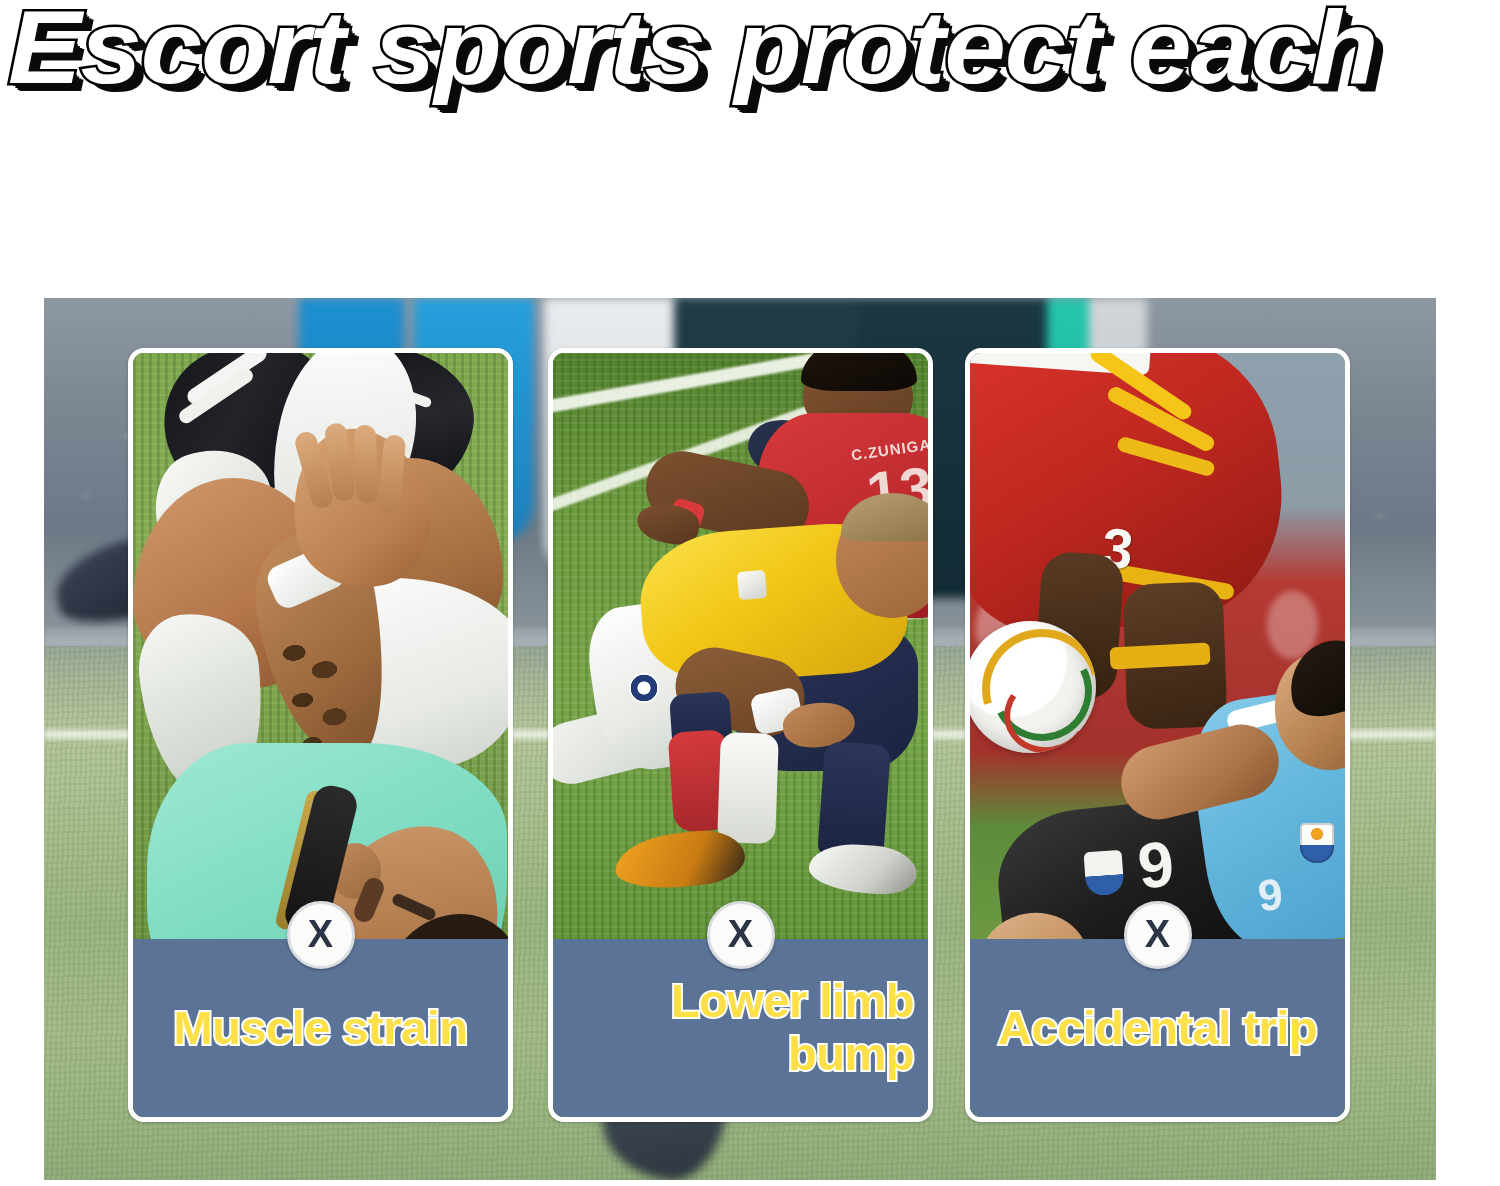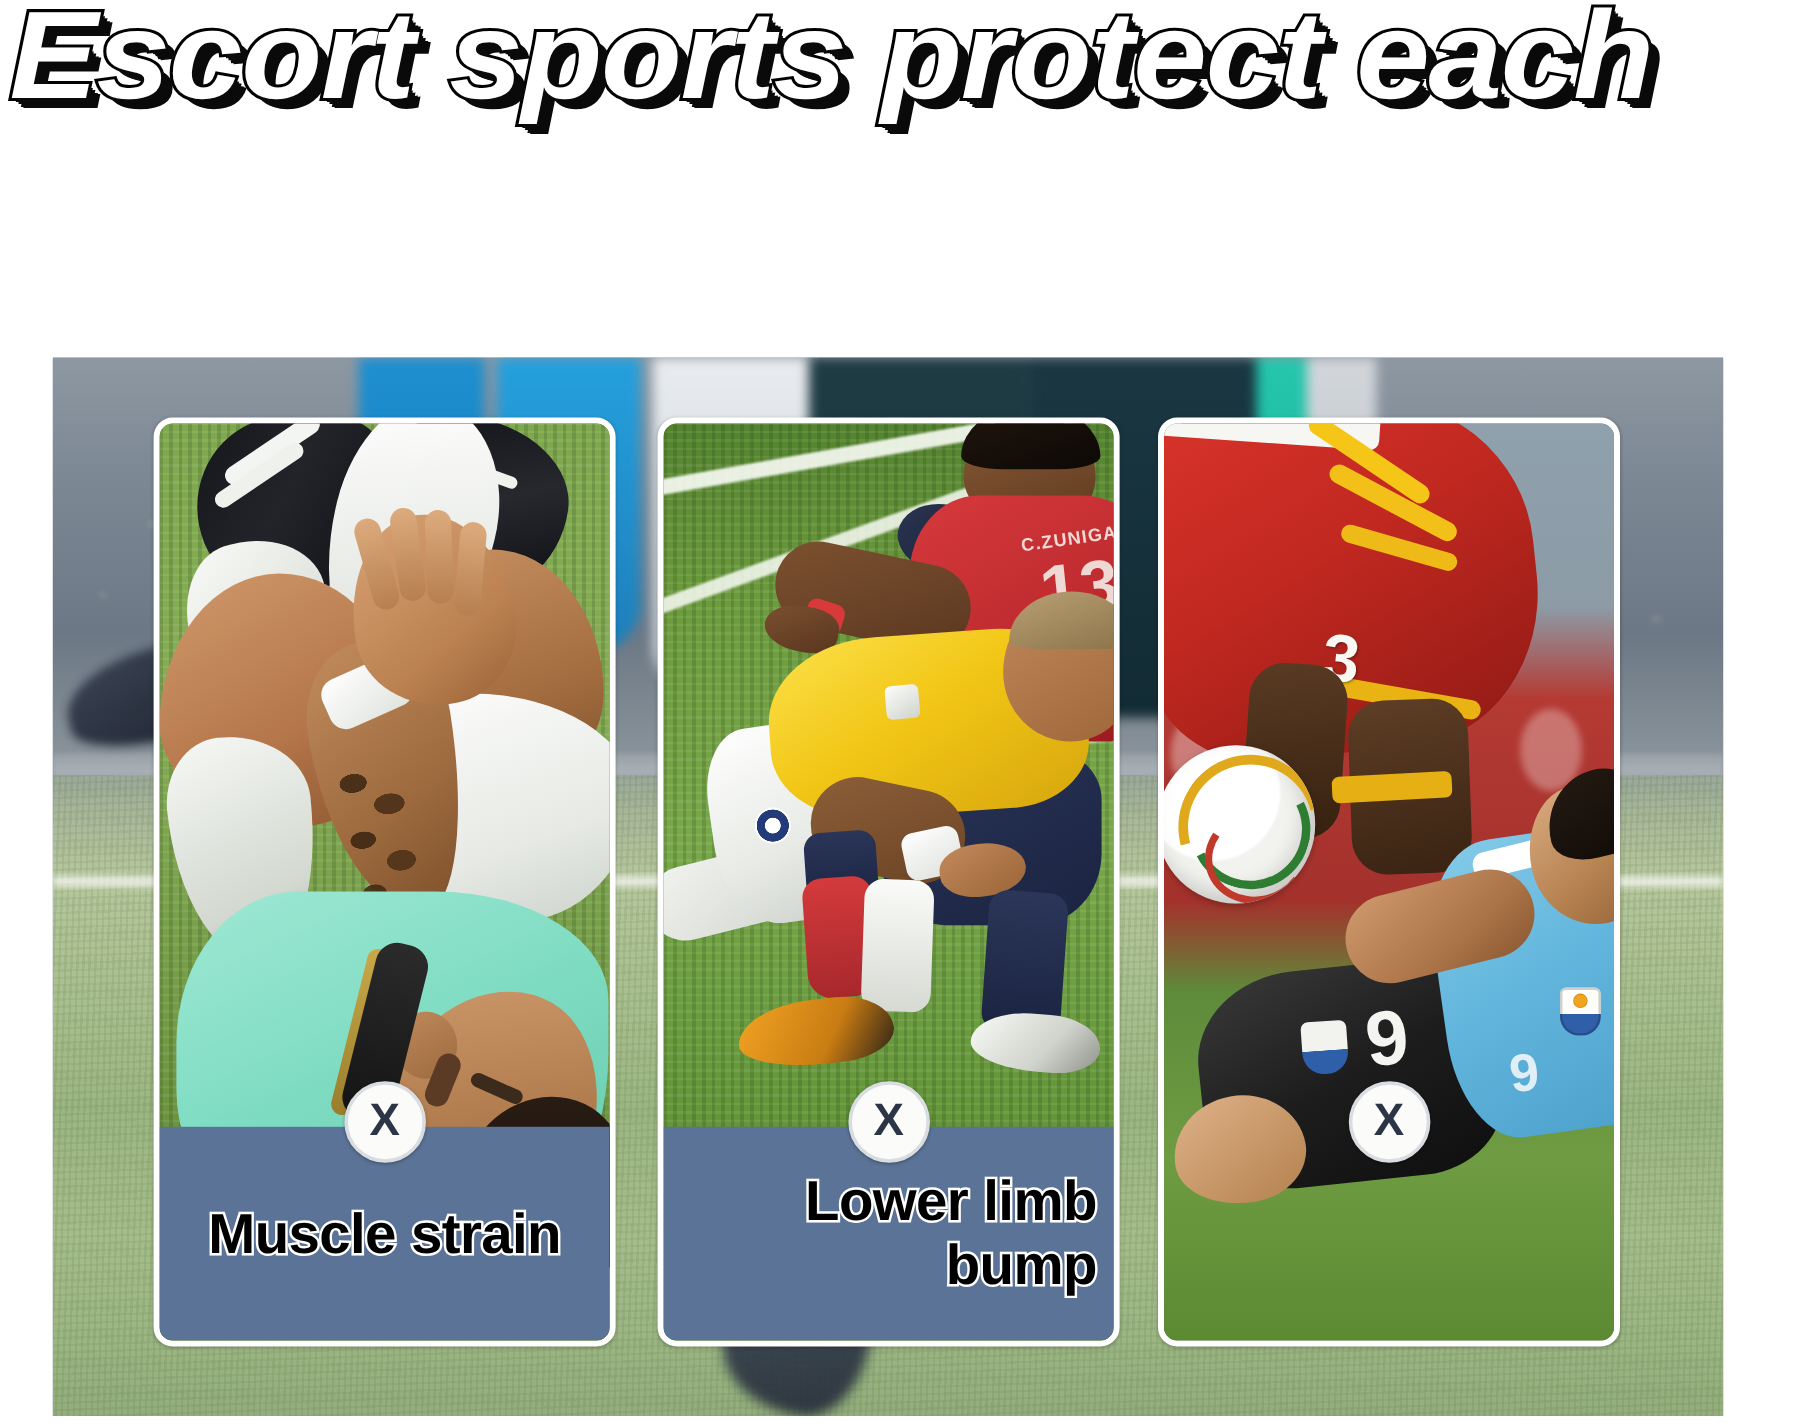--- a/index.html
+++ b/index.html
@@ -659,21 +659,21 @@
     align-items: center;
     justify-content: center;
     padding: 0 14px 0;
     box-sizing: border-box;
   }
   .caption-text {
     font-family: "Liberation Sans", sans-serif;
     font-size: 47px;
     font-weight: bold;
     line-height: 1.12;
-    color: #000000;
+    color: #fde047;
     text-align: center;
     letter-spacing: -0.5px;
     -webkit-text-stroke: 4px #ffffff;
     paint-order: stroke fill;
     text-shadow: 0 1px 0 rgba(255,255,255,.6);
   }
   #caption-2 .caption-text { font-size: 47px; text-align: right; }
 
   .x-badge {
     position: absolute;
@@ -846,16 +846,19 @@
         <div class="c3-blue-9">9</div>
         <div class="blob c3-arm-bare"></div>
         <div class="blob c3-face-blue"></div>
         <div class="blob c3-hair-blue"></div>
       </div>
 
       <div class="x-badge">
         <span class="x-badge-glyph">X</span>
       </div>
 
+      <div class="caption" id="caption-3">
+        <span class="caption-text">Accidental trip</span>
+      </div>
     </div>
 
   </div>
 </div>
 
 </body></html>

